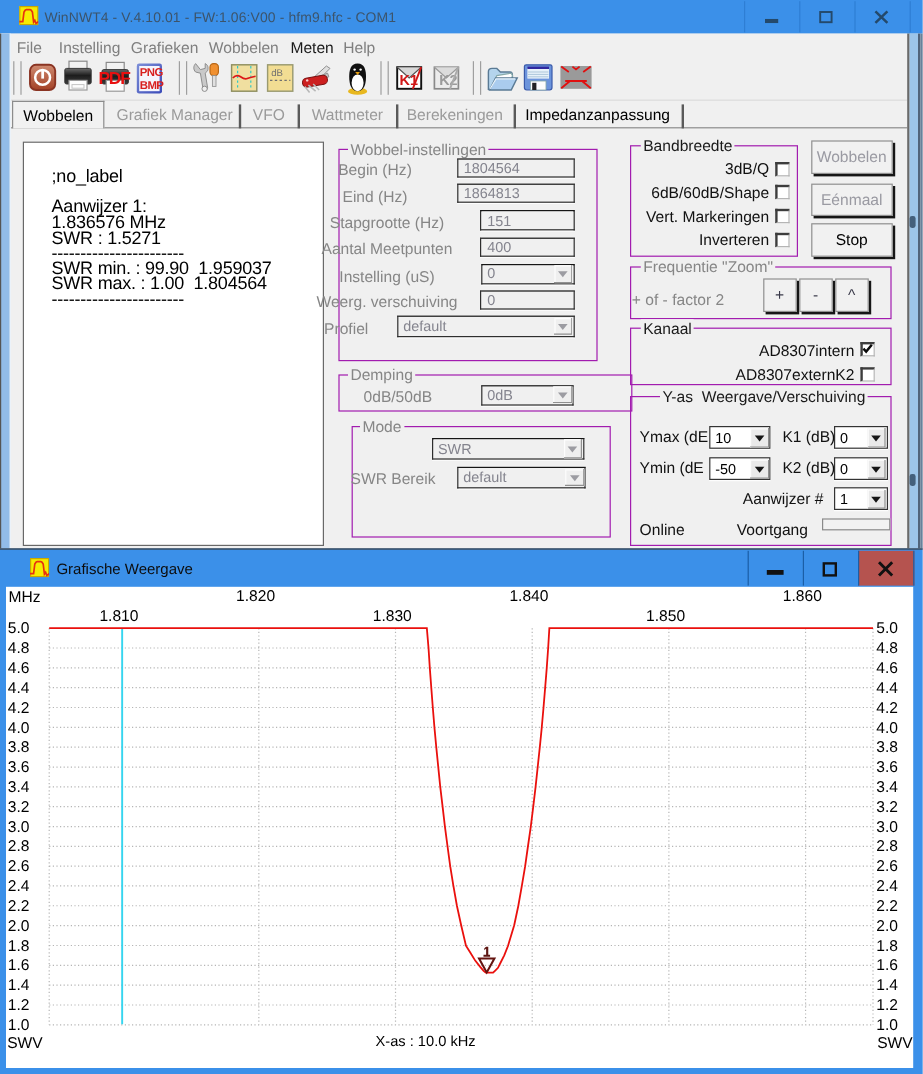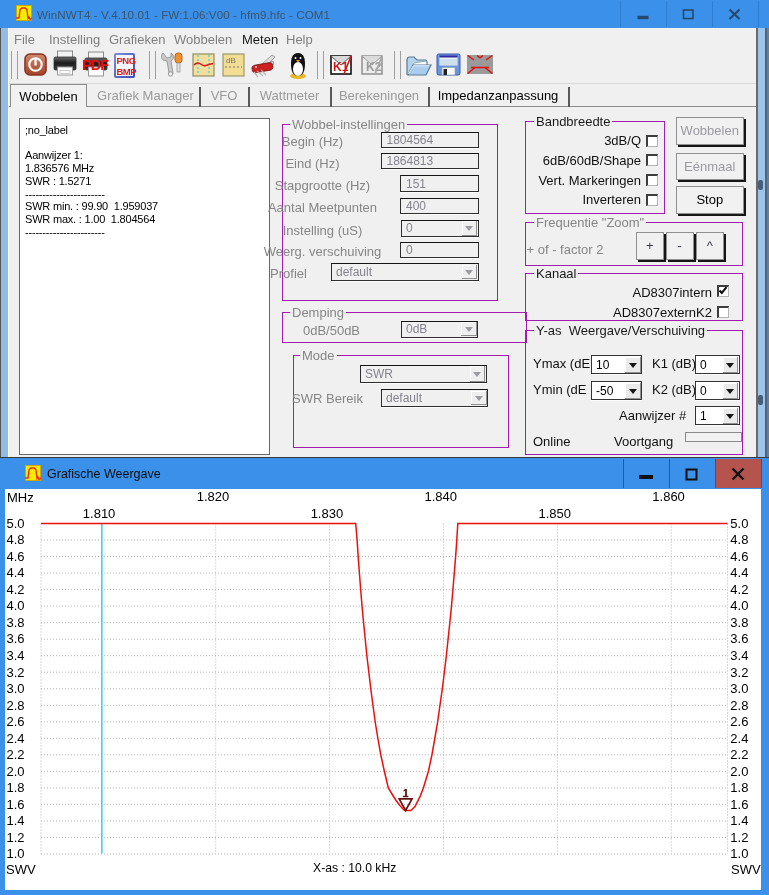--- a/index.html
+++ b/index.html
@@ -22,22 +22,22 @@
 .tabsep{position:absolute;top:3px;width:2px;height:20px;background:#5a5a5a;}
 #leftborder1{left:0;top:28px;width:7.5px;height:429px;background:#92bce8;border-left:0.5px solid #555;}
 #leftborder1b{left:7.5px;top:28px;width:1.5px;height:429px;background:#fdfdfd;}
 #rightstrip0{left:756px;top:28px;width:2px;height:429px;background:#6a6a6a;}
 #rightstrip{left:758px;top:28px;width:6.5px;height:429px;background:#9dc5e9;}
 #rightstrip2{left:764.5px;top:28px;width:2.2px;height:429px;background:#51647a;}
 #rightstrip3{left:766.7px;top:28px;width:2.3px;height:429px;background:#68819b;}
 
 #lefttext{left:19px;top:118px;width:251px;height:337px;background:#fff;
   border:1px solid #686868;box-sizing:border-box;}
-#lefttext pre{margin:0;padding:5px 0 0 5px;font-family:"Liberation Sans",sans-serif;
-  font-size:11px;line-height:12.7px;letter-spacing:-0.2px;color:#000;}
+#lefttext pre{margin:18px;padding:5px 0 0 5px;font-family:"Liberation Sans",sans-serif;
+  font-size:15px;line-height:12.7px;letter-spacing:-0.2px;color:#000;}
 
 .group{position:absolute;border:1px solid #a21caf;box-sizing:border-box;}
 .glabel{position:absolute;top:-8px;background:#f0f0f0;font-size:13px;padding:0 2px;}
 .gray{color:#868686;}
 .black{color:#1a1a1a;}
 
 .flabel{position:absolute;font-size:13px;color:#868686;text-align:center;}
 .input{position:absolute;background:#f0f0f0;border:1.6px solid #2e2e2e;border-top-color:#151515;box-sizing:border-box;
   font-size:12px;color:#84848e;padding-left:5px;display:flex;align-items:center;box-shadow:0 1px 0 #fdfdfd;}
 .combo{position:absolute;background:#f0f0f0;border:1.6px solid #2e2e2e;border-top-color:#151515;box-sizing:border-box;
@@ -326,21 +326,21 @@
 </div>
 <div class="cblabel" style="left:500px;top:284.5px;width:212px">AD8307intern</div>
 <div class="cb" style="left:717px;top:285px"></div>
 <svg class="abs" style="left:717px;top:285px" width="12" height="12" viewBox="0 0 12 12">
   <path d="M2.5 5.5 L4.8 8 L9.5 2.2" fill="none" stroke="#0a0a0a" stroke-width="2"></path>
 </svg>
 <div class="cblabel" style="left:500px;top:305px;width:212px">AD8307externK2</div>
 <div class="cb" style="left:717px;top:305.5px"></div>
 
 <div class="group" style="left:525px;top:330px;width:218px;height:125px;">
-  <div class="glabel black" style="left:8px">Y-as&nbsp;&nbsp;Weergave/Verschuiving</div>
+  <div class="glabel black" style="left:24px">Y-as&nbsp;&nbsp;Weergave/Verschuiving</div>
 </div>
 <div class="cblabel" style="left:533px;top:356px;width:60px;text-align:left">Ymax (dE</div>
 <div class="combo wcombo" style="left:591px;top:355px;width:51px;height:19px">
     <span class="txt">10</span>
     <span class="btn"></span>
     <span class="arr"></span>
   </div>
 <div class="cblabel" style="left:652px;top:356px;width:60px;text-align:left;white-space:nowrap">K1 (dB)</div>
 <div class="combo wcombo" style="left:695px;top:355px;width:44.5px;height:19px">
     <span class="txt">0</span>

